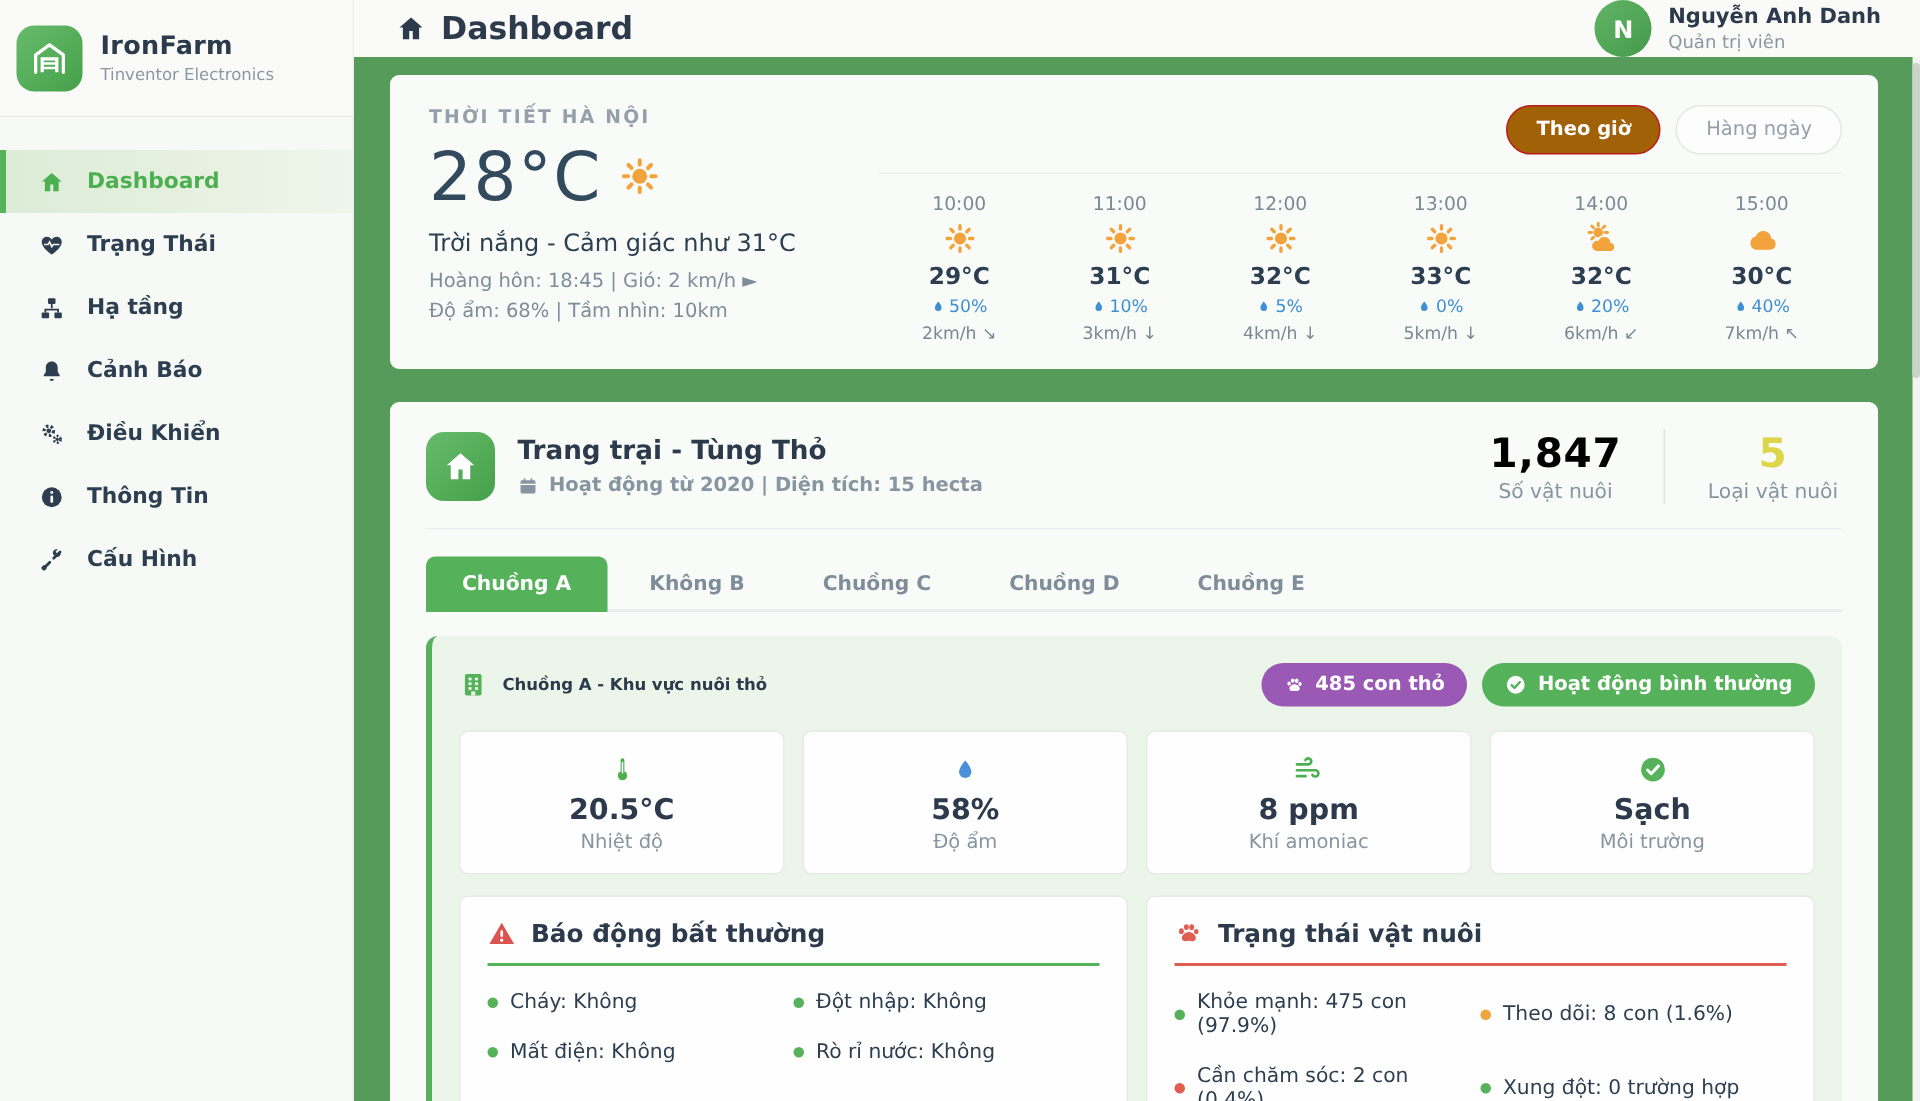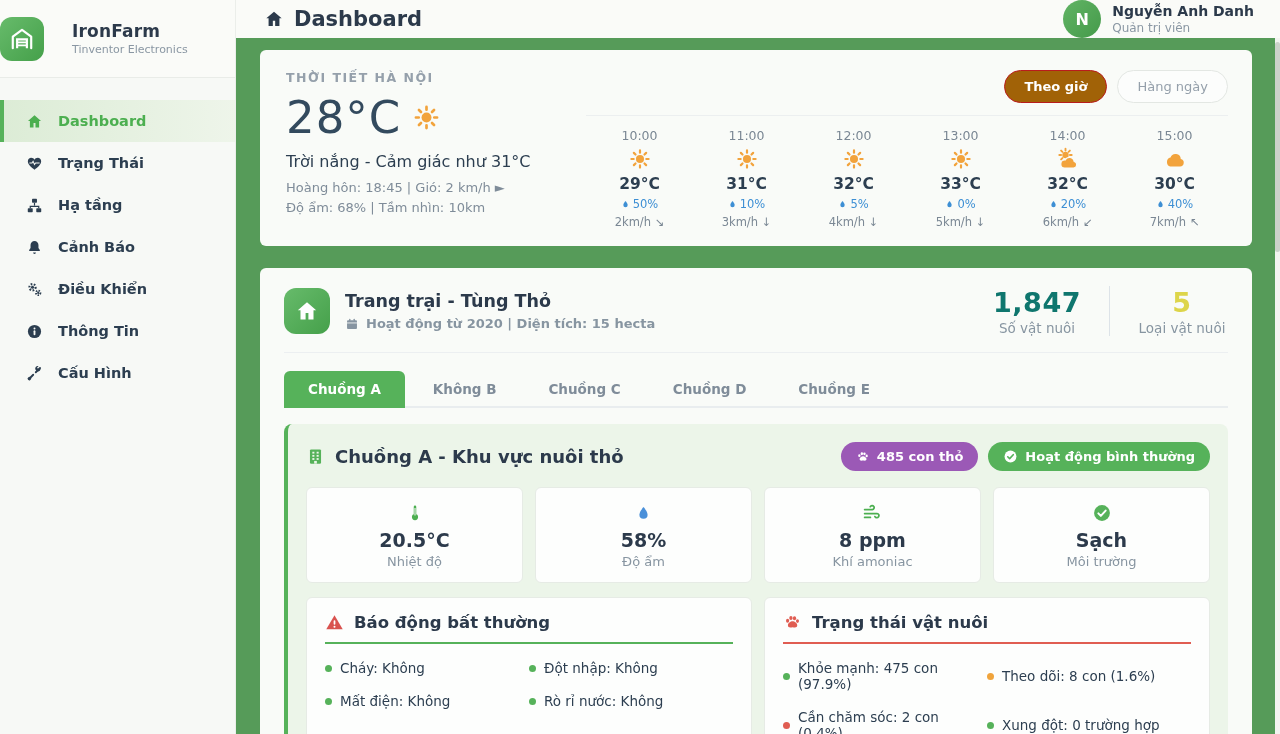--- a/index.html
+++ b/index.html
@@ -1,21 +1,21 @@
 <!DOCTYPE html>
 <html lang="vi"><head>
 <meta charset="utf-8">
 <style>
   * { margin:0; padding:0; box-sizing:border-box; }
   html,body { width:1280px; height:734px; overflow:hidden; font-family:"DejaVu Sans", sans-serif; background:#569b59; }
   .app { display:flex; width:1280px; height:734px; }
 
   
   .sidebar { width:236px; min-width:236px; background:#f7f9f6; border-right:1px solid #ebeeea; display:flex; flex-direction:column; }
-  .brand { height:78px; display:flex; align-items:center; gap:28px; padding:0 0; background:#fafbf8; border-bottom:1px solid #e9ece8; }
+  .brand { height:78px; display:flex; align-items:center; gap:12px; padding:0 11px; background:#fafbf8; border-bottom:1px solid #e9ece8; }
   .brand-logo { width:44px; height:44px; border-radius:12px; background:linear-gradient(135deg,#67bb6b,#45a04a); display:flex; align-items:center; justify-content:center; color:#fff; }
   .brand-name { font-size:17px; font-weight:bold; color:#2c3a4b; letter-spacing:.2px; }
   .brand-sub { font-size:11px; color:#8a97a3; margin-top:2px; }
   .nav { padding:22px 0 0 0; }
   .nav-item { height:42px; display:flex; align-items:center; gap:14px; padding:0 16px 0 20px; cursor:pointer; color:#2c3e50; border-left:4px solid transparent; }
   .nav-item .nv-ico { width:20px; display:flex; justify-content:center; color:#2c3e50; }
   .nav-item span.lbl { font-size:14.5px; font-weight:bold; }
   .nav-item.active { background:linear-gradient(90deg,#dcecd6,#eef5ea); border-left:4px solid #56b25a; color:#4caf50; }
   .nav-item.active .nv-ico { color:#4caf50; }
 
@@ -56,31 +56,31 @@
 
   
   .farm { margin-top:22px; padding:18px 24px 24px 24px; min-height:450px; }
   .farm-head { display:flex; align-items:center; padding-bottom:16px; border-bottom:1px solid #eceff1; }
   .farm-logo { width:46px; height:46px; border-radius:12px; background:linear-gradient(135deg,#67bb6b,#45a04a); color:#fff; display:flex; align-items:center; justify-content:center; margin-right:15px; }
   .farm-name { font-size:17.5px; font-weight:bold; color:#2c3a4b; }
   .farm-meta { font-size:13px; font-weight:bold; color:#8795a1; margin-top:5px; display:flex; align-items:center; gap:7px; }
   .farm-stats { margin-left:auto; display:flex; align-items:center; gap:26px; }
   .stat { text-align:center; min-width:92px; }
   .stat-v { font-size:27px; font-weight:bold; letter-spacing:.5px; }
-  .stat-v.green { color:#0f766e; } .stat-v.yellow { color:#ddd54a; }
+  .stat-v.green { color:#000000; } .stat-v.yellow { color:#ddd54a; }
   .stat-l { font-size:13.5px; color:#8795a1; margin-top:2px; }
   .stat-div { width:1px; height:50px; background:#dde3e8; }
 
   .tabs { display:flex; gap:4px; margin-top:18px; border-bottom:2px solid #e9edef; }
   .tab { font-family:inherit; font-size:13.5px; font-weight:bold; color:#7f8c99; background:transparent; border:none; padding:10px 24px 11px; cursor:pointer; border-radius:6px 6px 0 0; margin-bottom:-2px; }
   .tab.active { background:#56b25a; color:#fff; }
 
   .barn { margin-top:16px; background:#ecf5e9; border-left:4px solid #56b25a; border-radius:8px; padding:18px 18px 20px 18px; }
   .barn-head { display:flex; align-items:center; }
-  .barn-title { font-size:18px; font-weight:bold; color:#2c3a4b; margin-left:10px; }
+  .barn-title { font-size:11px; font-weight:bold; color:#2c3a4b; margin-left:10px; }
   .badges { margin-left:auto; display:flex; gap:10px; }
   .badge { display:flex; align-items:center; gap:7px; font-size:13px; font-weight:bold; color:#fff; border-radius:16px; padding:7px 15px; }
   .badge.purple { background:#9b59b6; }
   .badge.green { background:#56b25a; }
 
   .metrics { display:flex; gap:12px; margin-top:16px; }
   .metric { flex:1; background:#fdfefd; border:1px solid #e6ebe5; border-radius:6px; padding:14px 10px 13px; text-align:center; cursor:default; }
   .metric .m-ico { height:22px; display:flex; align-items:center; justify-content:center; }
   .m-val { font-size:19px; font-weight:bold; color:#2c3a4b; margin-top:5px; }
   .m-lab { font-size:13px; color:#8795a1; margin-top:3px; }

